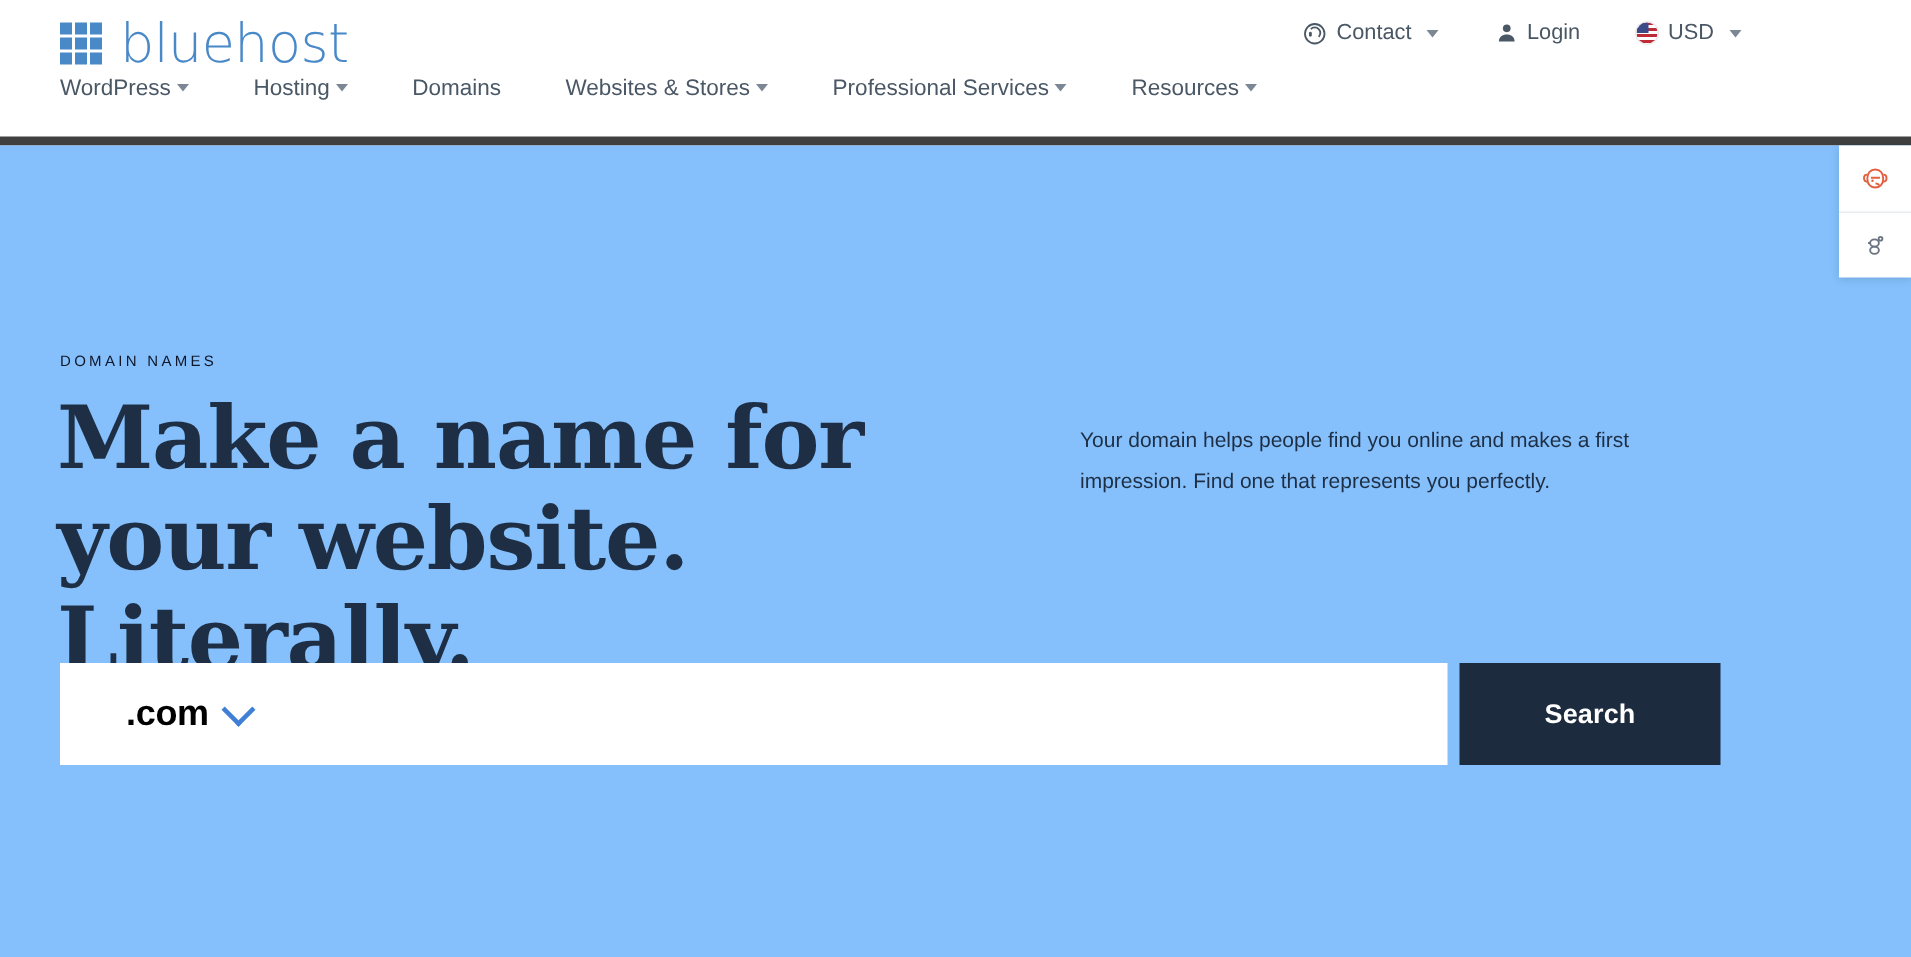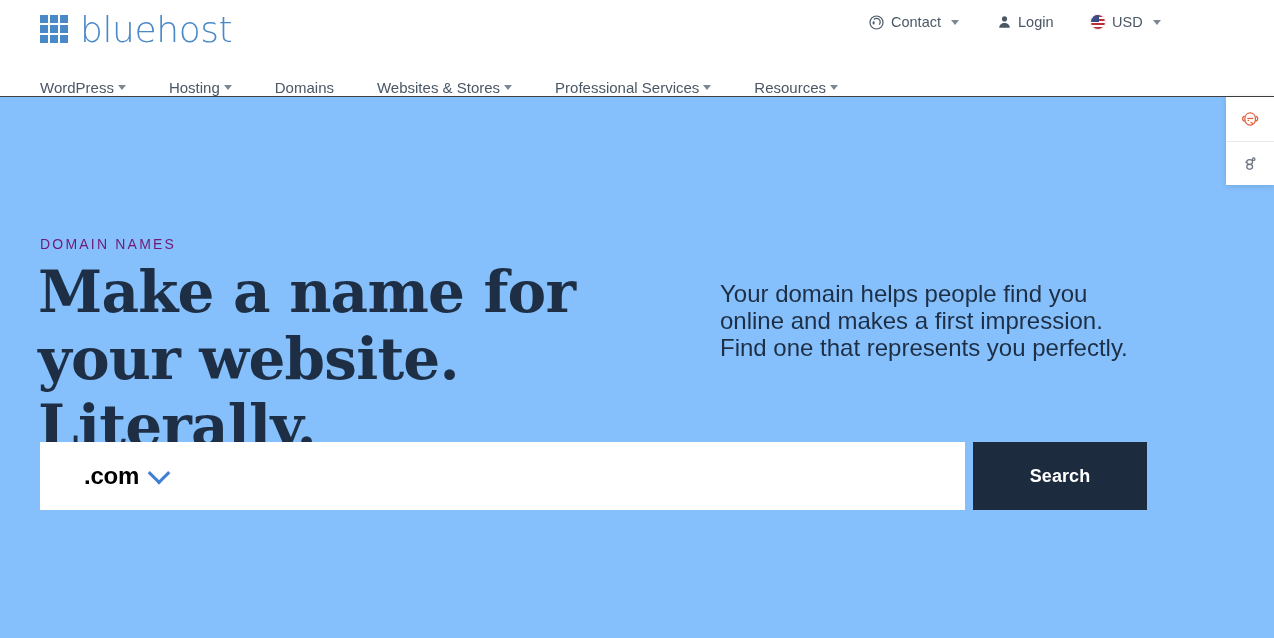--- a/index.html
+++ b/index.html
@@ -101,23 +101,23 @@
     position:absolute; left:0; top:0; width:8px; height:7px;
     background:#3c4a88;
   }
 
   
   .mainnav {
     position: absolute;
     top: 50px; left: 0;
     width: 1274px;
     height: 47px;
-    border-bottom: 1px solid #404040;
-    display: flex;
-    align-items: flex-end;
+    border-bottom: 6px solid #404040;
+    display: flex;
+    align-items: flex-start;
     padding-left: 40px;
   }
   .nav-item {
     display: flex;
     align-items: center;
     font-size: 15px;
     color: #4a5765;
     cursor: pointer;
     white-space: nowrap;
   }
@@ -133,43 +133,43 @@
     position: absolute;
     top: 97px; left: 0;
     width: 1274px;
     height: 541px;
     background: #85c0fc;
   }
 
   .eyebrow {
     position: absolute;
     left: 40px; top: 139px;
-    font-size: 14px;
+    font-size: 10px;
     letter-spacing: 2.2px;
-    color: #701a75;
+    color: #0f172a;
     font-weight: 400;
   }
 
   .headline {
     position: absolute;
     left: 38px; top: 162px;
     width: 680px;
     font-family: "DejaVu Serif", "Liberation Serif", serif;
     font-weight: 700;
     font-size: 58px;
     line-height: 67px;
     letter-spacing: -0.8px;
     color: #1e2f45;
   }
 
   .subcopy {
     position: absolute;
     left: 720px; top: 183px;
     width: 430px;
-    font-size: 24px;
+    font-size: 14px;
     line-height: 27px;
     color: #1e2f45;
   }
 
   
   .searchrow {
     position: absolute;
     left: 40px; top: 345px;
     display: flex;
     align-items: stretch;

